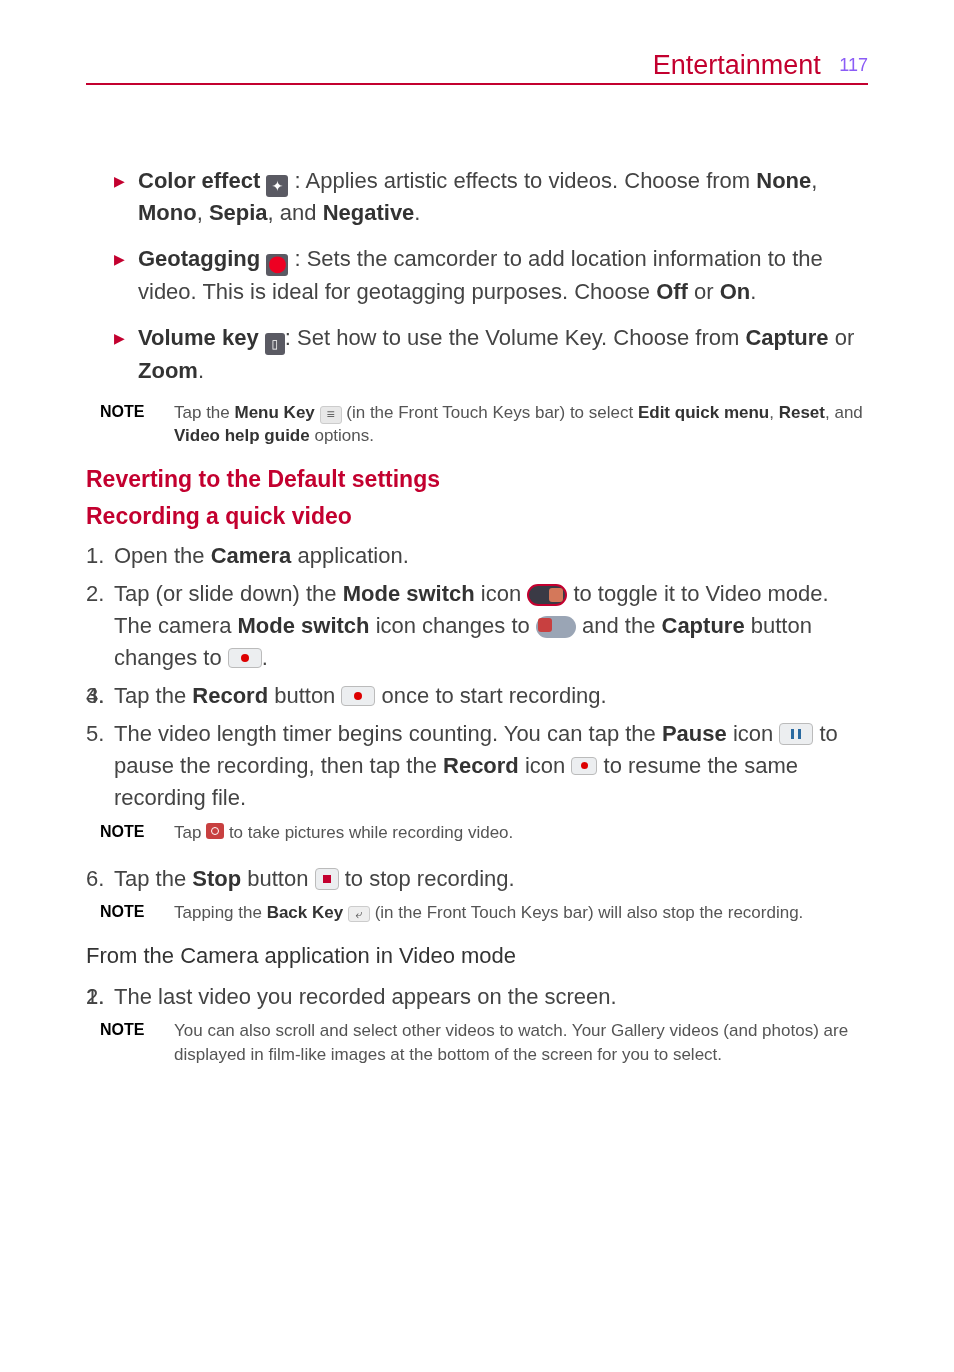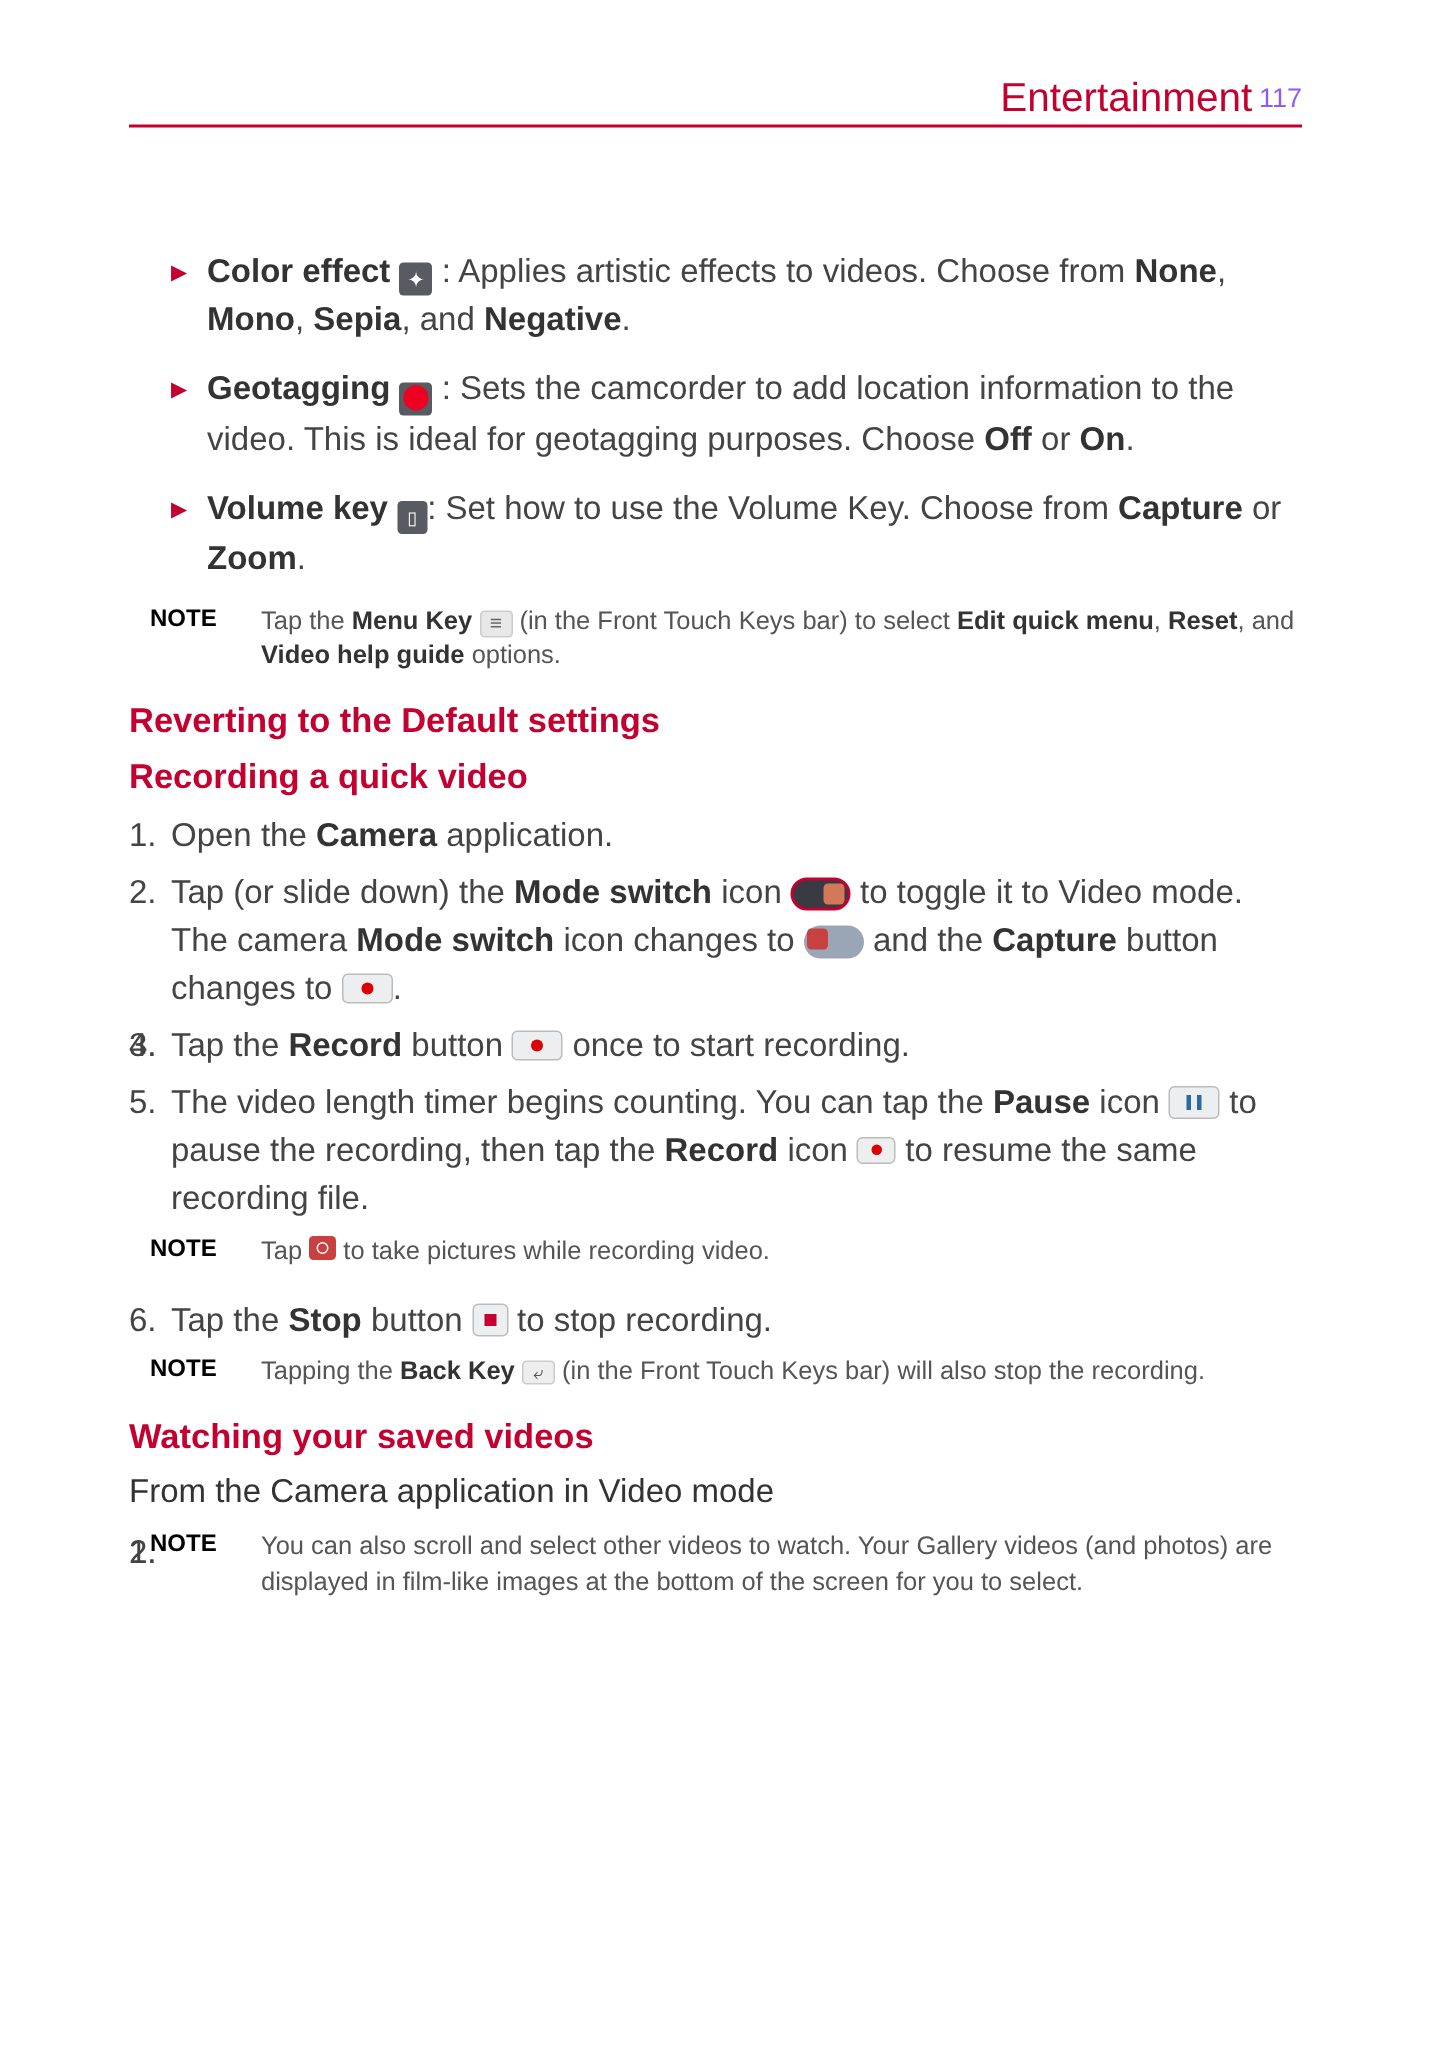--- a/index.html
+++ b/index.html
@@ -17,20 +17,21 @@
   .header {
     border-bottom: 2px solid #c3002f;
     padding-bottom: 2px;
     text-align: right;
     margin-bottom: 80px;
   }
   .header-title {
     font-size: 27px;
     color: #c3002f;
     font-weight: 400;
+    margin-right: 14px;
   }
   .header-page {
     font-size: 18px;
     color: #8b5cf6;
     font-weight: 400;
     vertical-align: 3px;
   }
   .bullet-list { margin-left: 28px; }
   .bullet-item {
     font-size: 22px;
@@ -225,28 +226,28 @@
 
   <div class="note-row" style="margin-top:6px;">
     <div class="note-label">NOTE</div>
     <div class="note-text">
       <span>Tapping the </span><span class="bold">Back Key</span>
       <span class="icon-back">⤶</span>
       <span> (in the Front Touch Keys bar) will also stop the recording.</span>
     </div>
   </div>
 
-  <div class="section-h">Watching your saved videos</div>
   <div class="sub-h">From the Camera application in Video mode</div>
   <div class="num-list">
     <div class="num-item">
       <span class="num">1.</span>
     </div>
     <div class="num-item">
       <span class="num">2.</span>
+      <span>The last video you recorded appears on the screen.</span>
     </div>
   </div>
 
   <div class="note-row" style="margin-top:6px;">
     <div class="note-label">NOTE</div>
     <div class="note-text">You can also scroll and select other videos to watch. Your Gallery videos (and photos) are displayed in film-like images at the bottom of the screen for you to select.</div>
   </div>
 
 </div>
 

